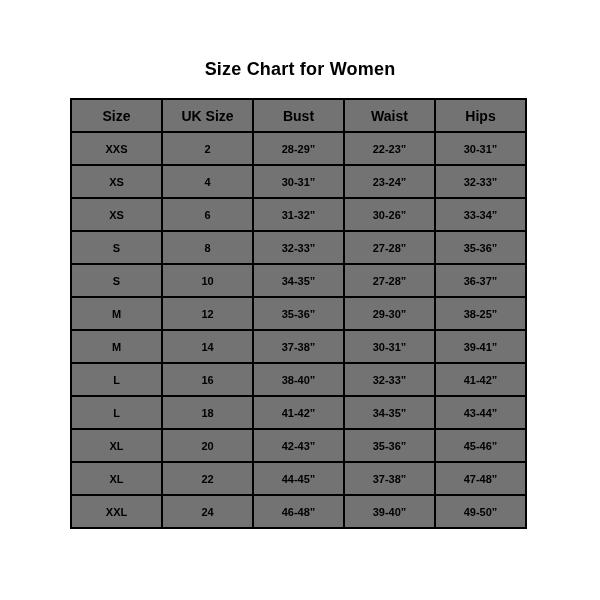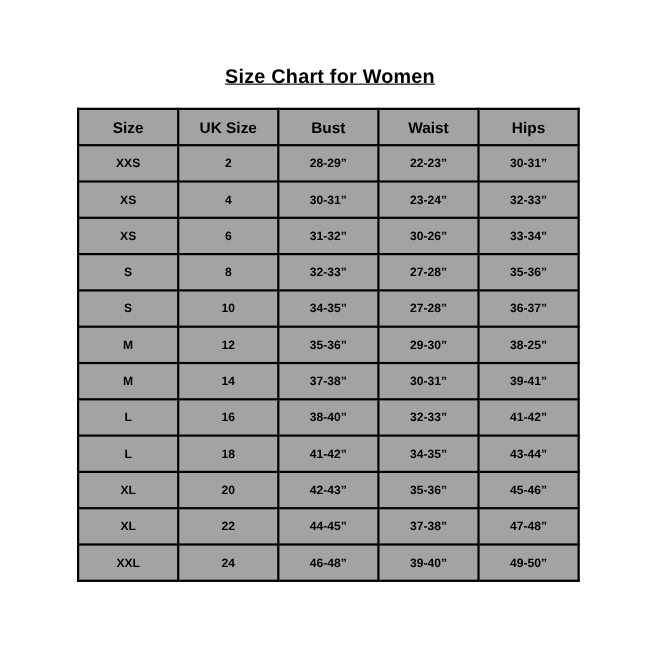--- a/index.html
+++ b/index.html
@@ -22,31 +22,30 @@
   .title {
     position: absolute;
     top: 59px;
     left: 0;
     width: 600px;
     margin: 0;
     text-align: center;
     font-size: 18px;
     font-weight: bold;
     letter-spacing: 0.2px;
-    text-decoration: underline;
   }
   table.size-chart {
     position: absolute;
     left: 70px;
     top: 98px;
     width: 457px;
     height: 426px;
     border-collapse: collapse;
     table-layout: fixed;
-    background: #a3a3a3;
+    background: #737373;
   }
   table.size-chart th,
   table.size-chart td {
     border: 2px solid #000000;
     text-align: center;
     vertical-align: middle;
     padding: 0;
     font-weight: bold;
     white-space: nowrap;
   }

